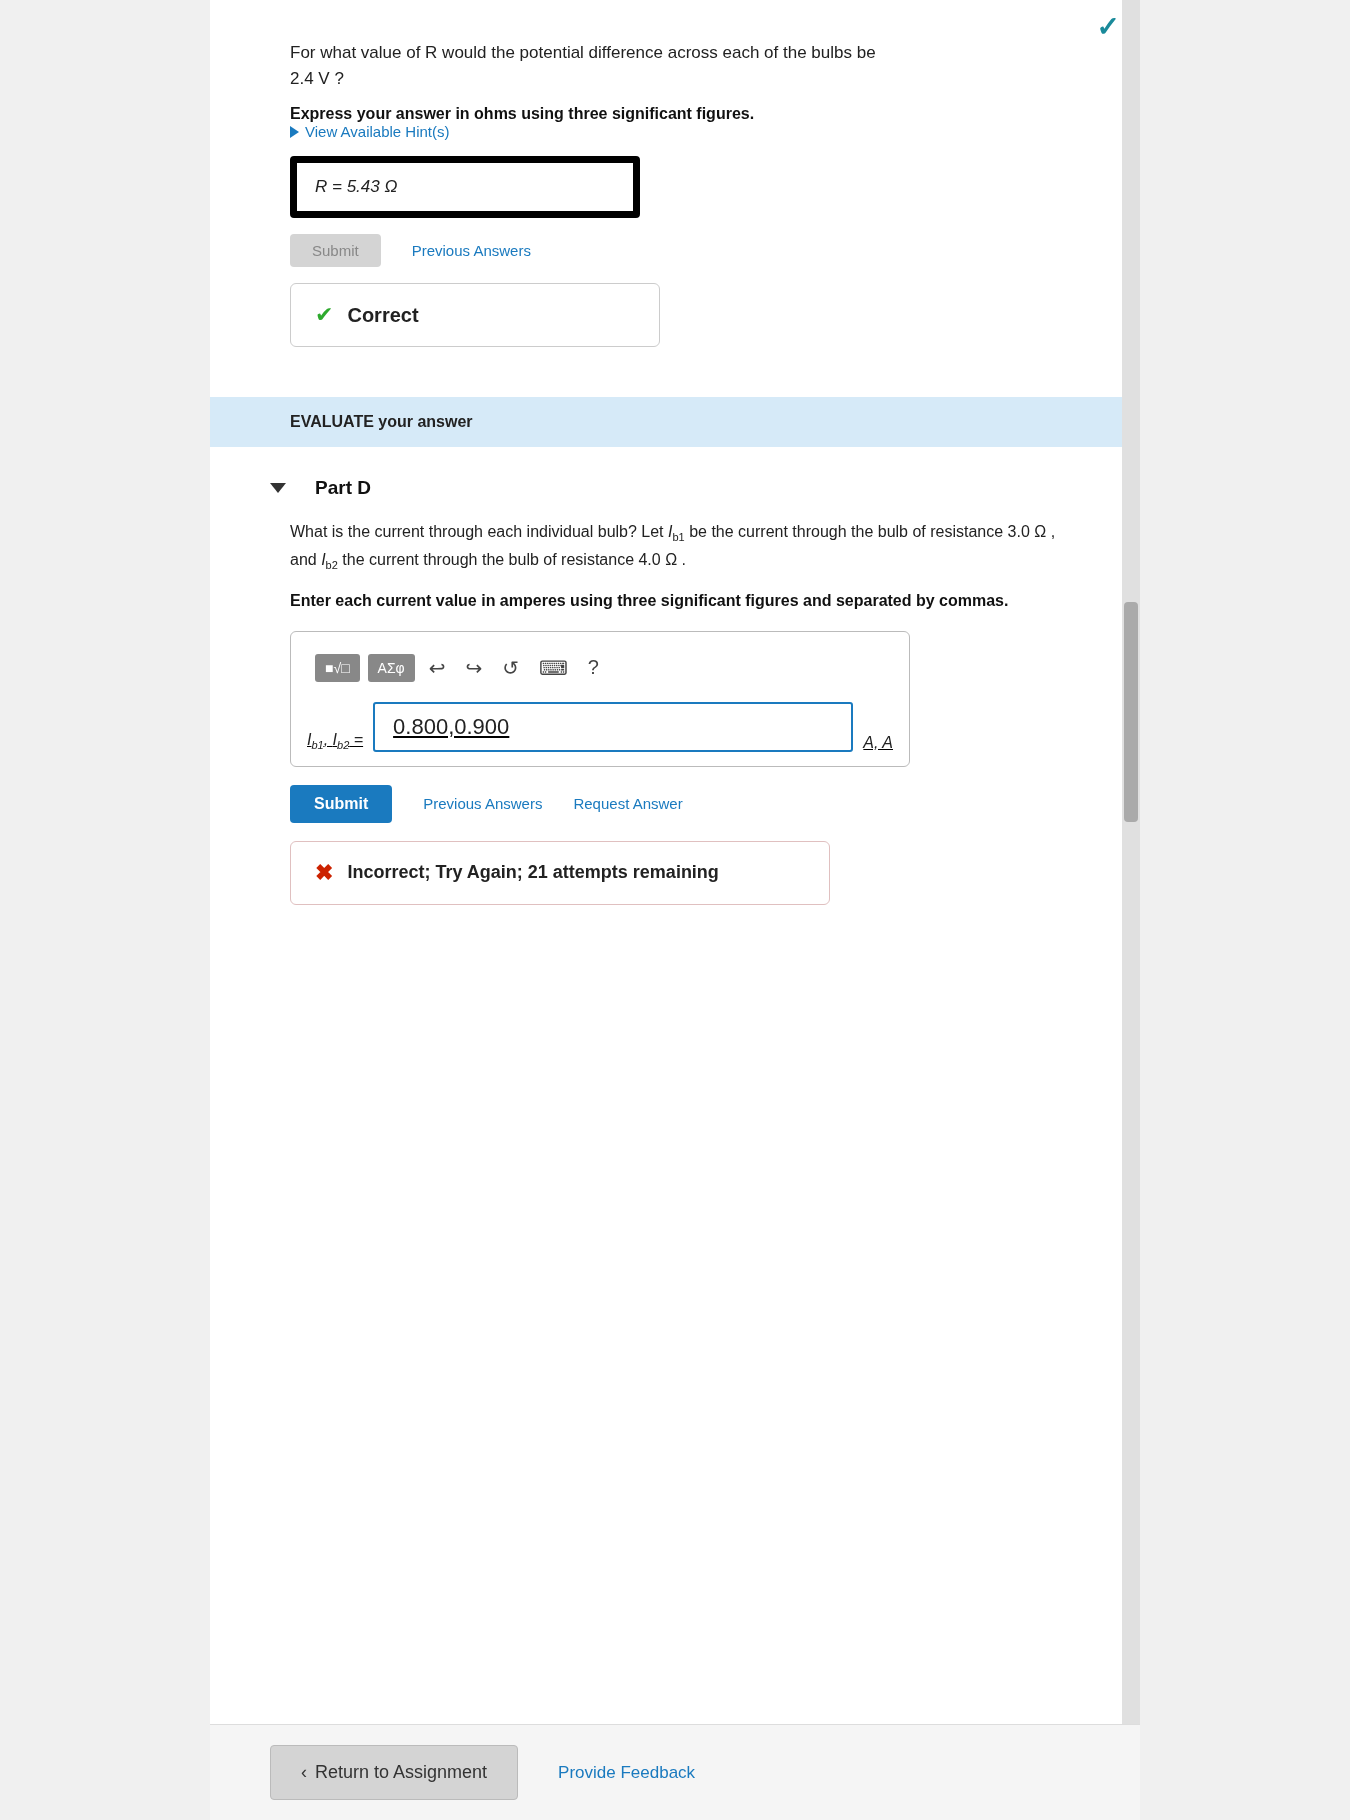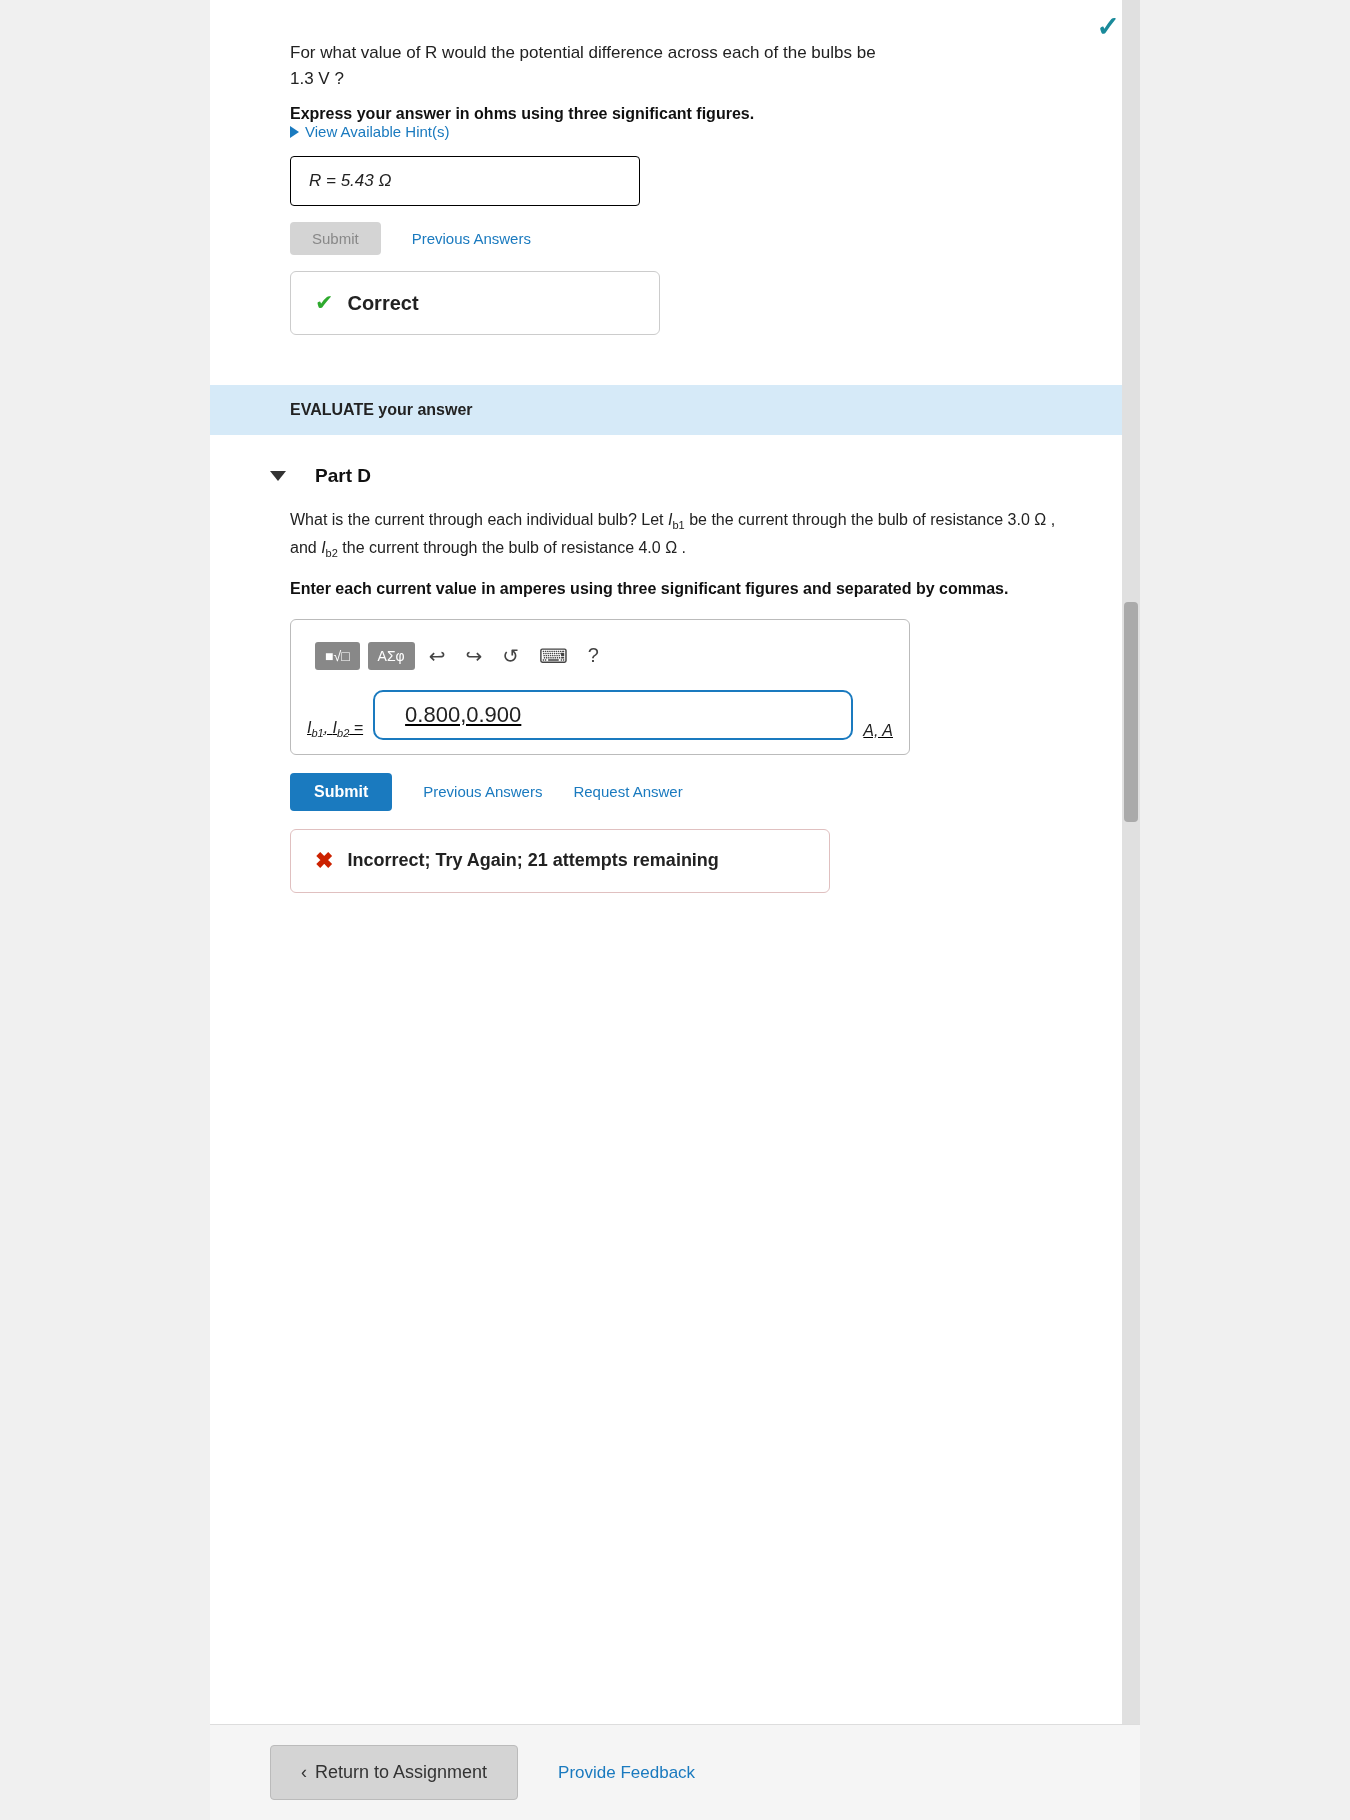--- a/index.html
+++ b/index.html
@@ -53,21 +53,21 @@
     }
     .hint-link .arrow {
       display: inline-block;
       width: 0;
       height: 0;
       border-top: 6px solid transparent;
       border-bottom: 6px solid transparent;
       border-left: 9px solid #1a7abf;
     }
     .answer-input-box {
-      border: 1px solid #000000;
+      border: 7px solid #000000;
       border-radius: 4px;
       padding: 14px 18px;
       font-size: 17px;
       font-style: italic;
       color: #222;
       width: 350px;
       margin-bottom: 16px;
       background: #fff;
     }
     .submit-row {
@@ -210,22 +210,22 @@
       text-decoration: underline;
     }
     .input-label {
       font-size: 16px;
       font-style: italic;
       color: #222;
       white-space: nowrap;
     }
     .math-text-input {
       border: 2px solid #1a7abf;
-      border-radius: 10px;
-      padding: 10px 30px;
+      border-radius: 3px;
+      padding: 10px 18px;
       font-size: 22px;
       color: #222;
       flex: 1;
       outline: none;
     }
     .unit-label {
       font-size: 16px;
       font-style: italic;
       color: #222;
       white-space: nowrap;
@@ -322,21 +322,21 @@
     <span>✓</span>
   </div>
 
   <div class="scrollbar-area">
     <div class="scrollbar-thumb"></div>
   </div>
 
   <div class="question-section">
     <div class="question-text">
       <span>For what value of R would the potential difference across each of the bulbs be</span><br>
-      <span>1.3 V ?</span>
+      <span>2.4 V ?</span>
     </div>
     <div class="bold-instruction">Express your answer in ohms using three significant figures.</div>
     <a class="hint-link">
       <span class="arrow"></span>
       <span>View Available Hint(s)</span>
     </a>
     <div class="answer-input-box">R = 5.43  Ω</div>
     <div class="submit-row">
       <button class="submit-btn-disabled">Submit</button>
       <a class="link-blue">Previous Answers</a>

